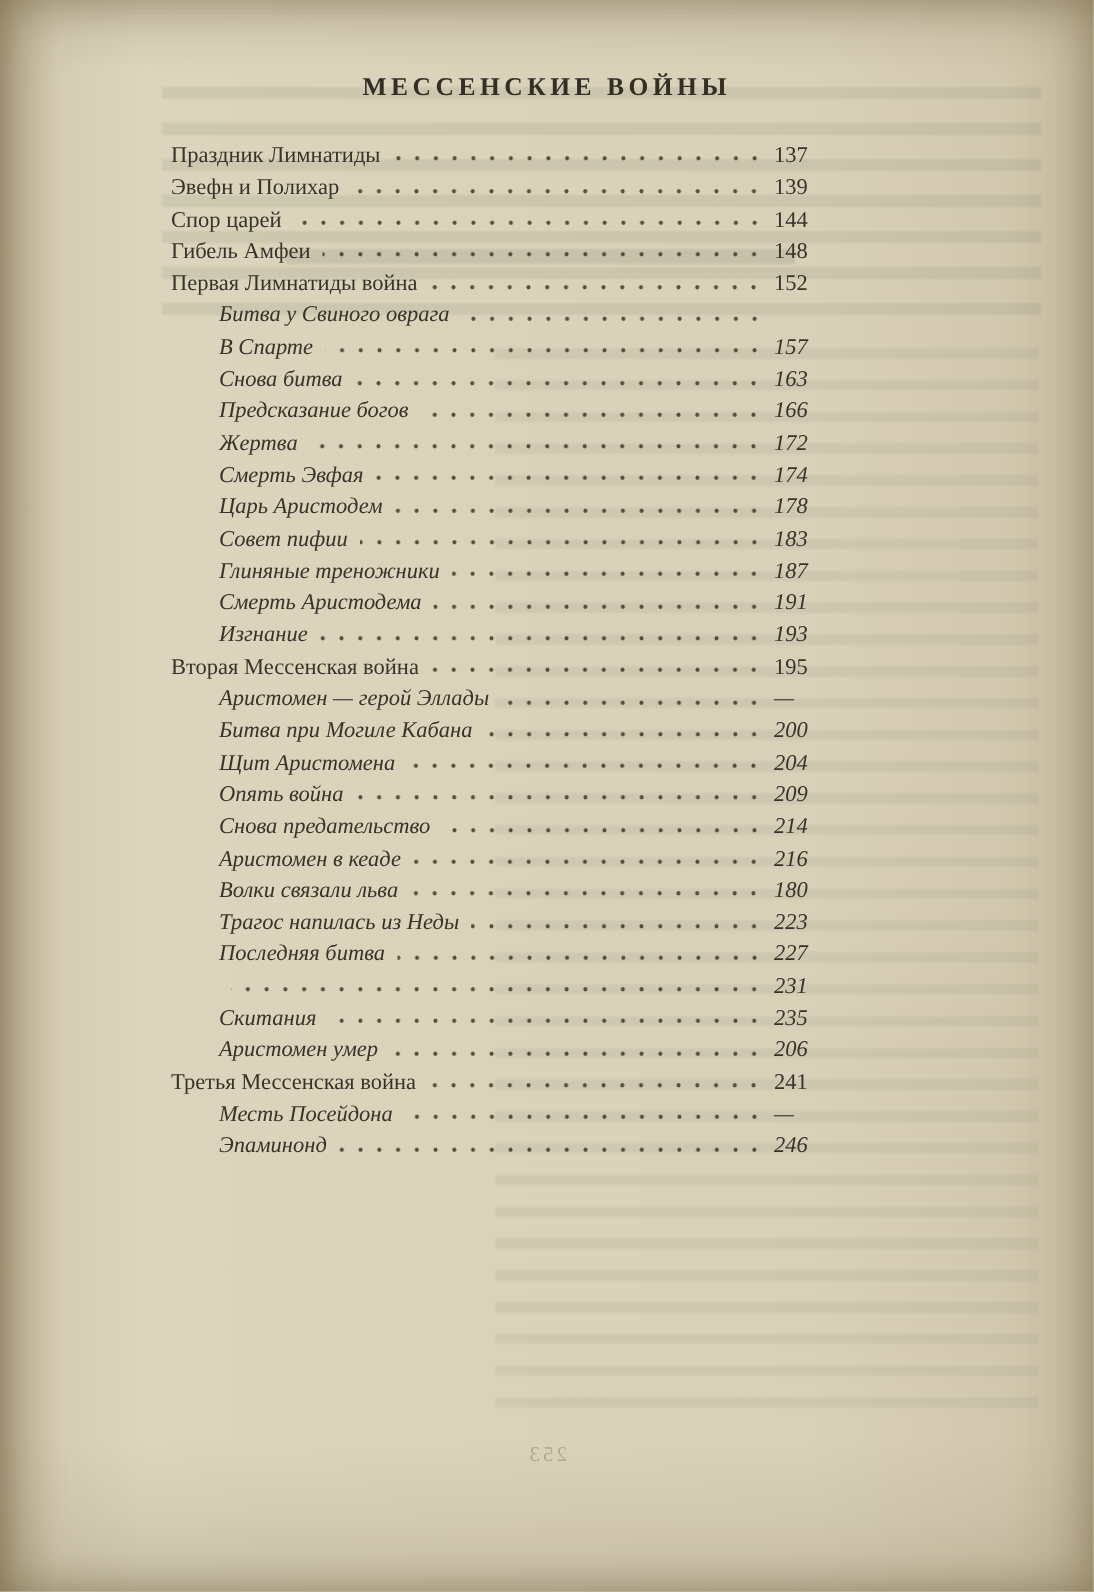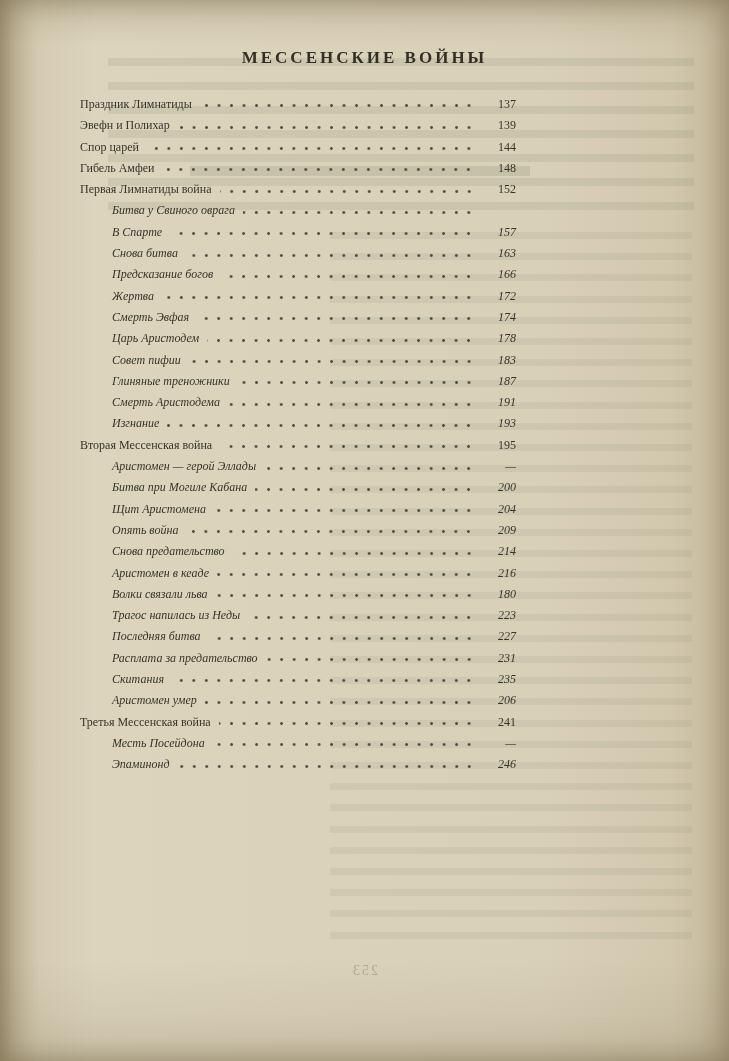--- a/index.html
+++ b/index.html
@@ -48,35 +48,35 @@
     font-size:14px;letter-spacing:2px;filter:blur(0.4px);
   }
 
   
   .content{position:relative;z-index:2;padding-top:48px;}
   .toc-title{
     text-align:center;font-size:17px;font-weight:700;letter-spacing:3px;
     color:#332f27;margin:0 0 26px 0;
   }
   .toc{
-    width:436px;margin-left:80px;color:#36332b;font-size:12px;
+    width:436px;margin-left:114px;color:#36332b;font-size:15px;
   }
   .toc-row{
     display:flex;align-items:baseline;height:21.3px;line-height:21.3px;
     white-space:nowrap;
   }
   .toc-row.level-2{padding-left:32px;font-style:italic;}
   .toc-row .label{flex:0 0 auto;}
   .toc-row .leader{
     flex:1 1 auto;align-self:stretch;margin:0 7px 0 8px;min-width:10px;
     background-image:radial-gradient(circle,rgba(58,54,44,0.85) 1.1px,rgba(0,0,0,0) 1.6px);
     background-size:12.5px 12.5px;background-repeat:repeat-x;
     background-position:right 62%;
   }
-  .toc-row .pagenum{flex:0 0 auto;min-width:34px;text-align:right;}
+  .toc-row .pagenum{flex:0 0 auto;min-width:34px;}
 </style>
 </head>
 <body>
 
 <div class="page">
 
   <div class="bleed bleed-paragraph"></div>
   <div class="bleed bleed-heading"></div>
   <div class="bleed bleed-column"></div>
   <div class="bleed-pagenum">253</div>
@@ -208,21 +208,20 @@
           <span class="label">Трагос напилась из Неды</span>
           <span class="leader"></span>
           <span class="pagenum">223</span>
         </div>
         <div class="toc-row level-2">
           <span class="label">Последняя битва</span>
           <span class="leader"></span>
           <span class="pagenum">227</span>
         </div>
         <div class="toc-row level-2">
-          <span class="label">Расплата за предательство</span>
           <span class="leader"></span>
           <span class="pagenum">231</span>
         </div>
         <div class="toc-row level-2">
           <span class="label">Скитания</span>
           <span class="leader"></span>
           <span class="pagenum">235</span>
         </div>
         <div class="toc-row level-2">
           <span class="label">Аристомен умер</span>

